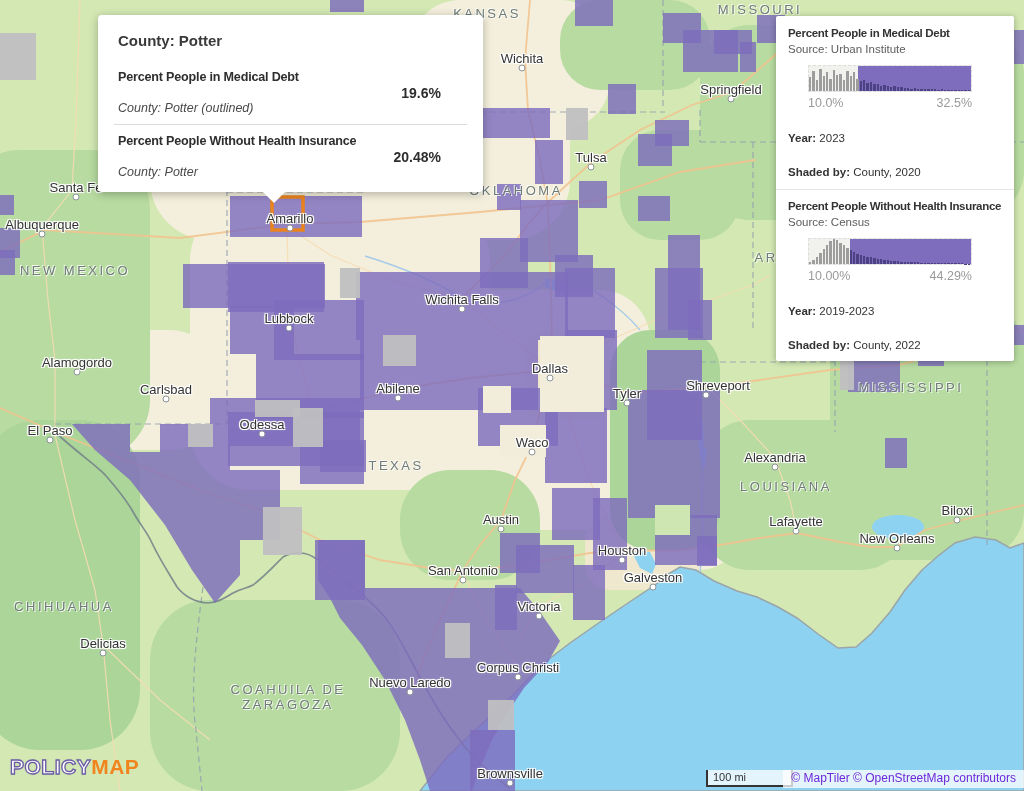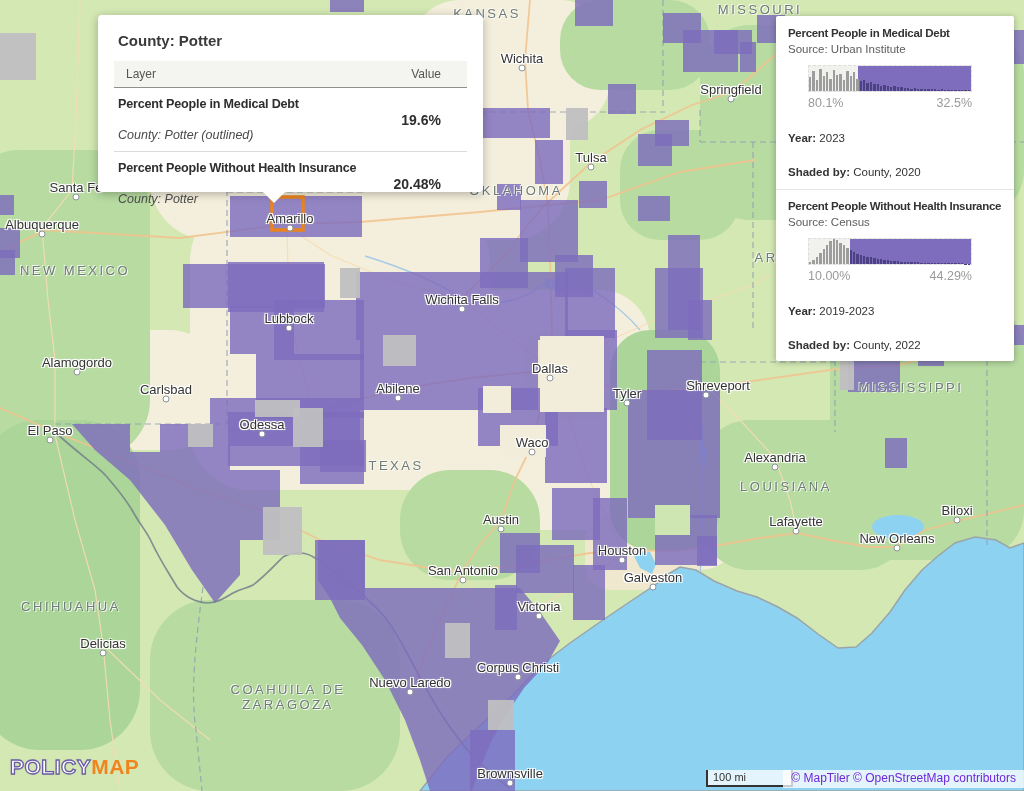--- a/index.html
+++ b/index.html
@@ -299,36 +299,32 @@
       </div>
       <div class="state-label" style="left: 396px; top: 465px;">
         <div>TEXAS</div>
       </div>
       <div class="state-label" style="left: 786px; top: 486px;">
         <div>LOUISIANA</div>
       </div>
       <div class="state-label" style="left: 911px; top: 387px;">
         <div>MISSISSIPPI</div>
       </div>
-      <div class="state-label" style="left: 71px; top: 606px;">
+      <div class="state-label" style="left: 64px; top: 606px;">
         <div>CHIHUAHUA</div>
       </div>
       <div class="state-label" style="left: 288px; top: 697px;">
         <div>COAHUILA DE</div>
         <div>ZARAGOZA</div>
       </div>
     </div>
 
   <div class="popup">
     <div class="popup-title">County: Potter</div>
     <div class="popup-table">
-      <div class="popup-thead">
-        <span>Layer</span>
-        <span style="padding-right:14px;">Value</span>
-      </div>
       <div class="popup-row">
         <div>
           <div class="row-name">Percent People in Medical Debt</div>
           <div class="row-sub">County: Potter (outlined)</div>
         </div>
         <div class="row-value">19.6%</div>
       </div>
       <div class="popup-row">
         <div>
           <div class="row-name">Percent People Without Health Insurance</div>
@@ -391,21 +387,21 @@
             <div class="hist-bar" style="height: 6%; background: rgb(76, 65, 130);"></div>
             <div class="hist-bar" style="height: 5%; background: rgb(76, 65, 130);"></div>
             <div class="hist-bar" style="height: 5%; background: rgb(76, 65, 130);"></div>
             <div class="hist-bar" style="height: 4%; background: rgb(76, 65, 130);"></div>
             <div class="hist-bar" style="height: 5%; background: rgb(76, 65, 130);"></div>
             <div class="hist-bar" style="height: 4%; background: rgb(76, 65, 130);"></div>
             <div class="hist-bar" style="height: 4%; background: rgb(76, 65, 130);"></div>
           </div>
         </div>
       <div class="hist-range">
-        <span>80.1%</span>
+        <span>10.0%</span>
         <span>32.5%</span>
       </div>
       <div class="lg-line"><b>Year:</b> <span>2023</span></div>
       <div class="lg-line"><b>Shaded by:</b> <span>County, 2020</span></div>
     </div>
     <div class="lg-div"></div>
     <div>
       <div class="lg-title">Percent People Without Health Insurance</div>
       <div class="lg-source">Source: Census</div>
       <div class="hist">

